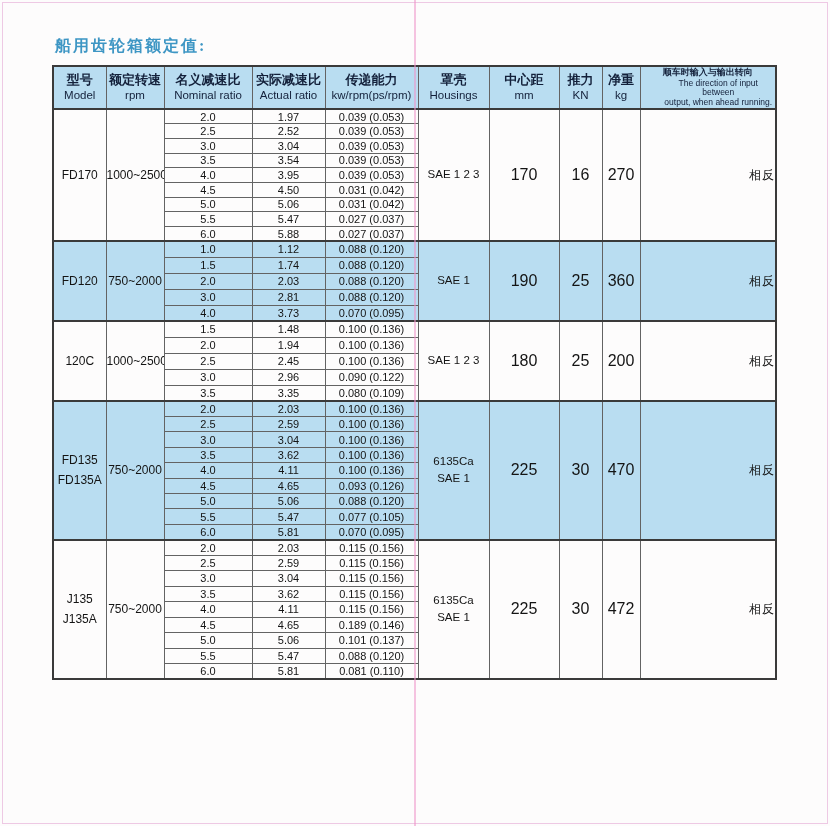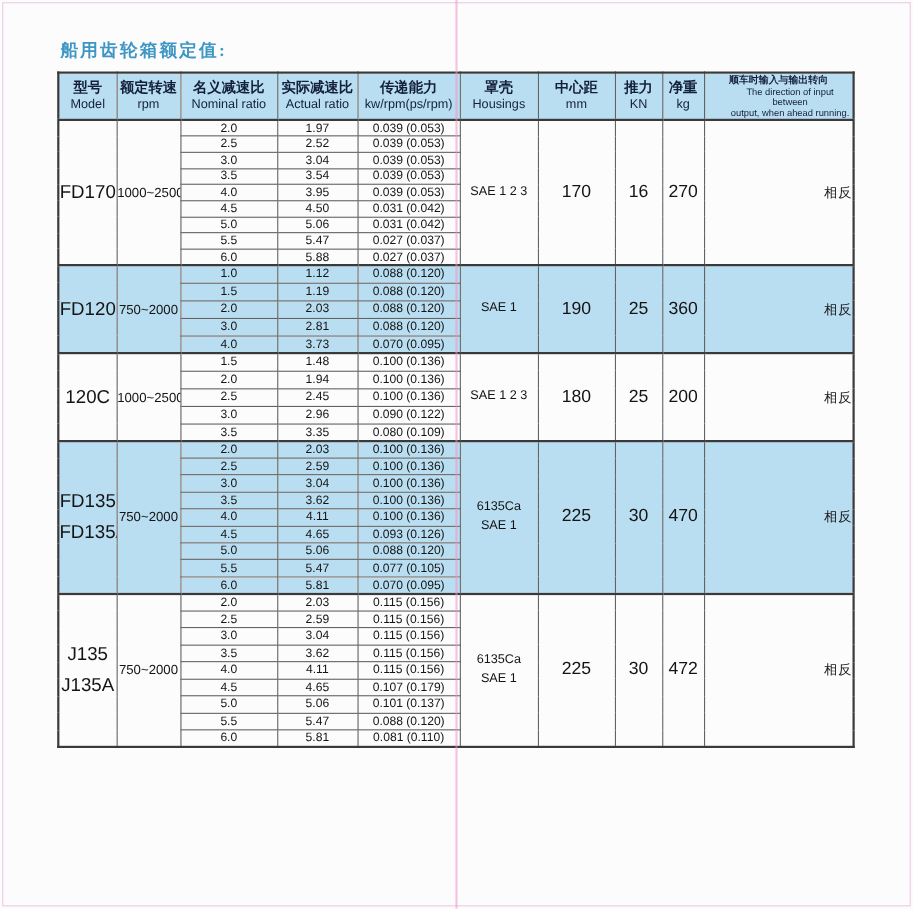--- a/index.html
+++ b/index.html
@@ -47,21 +47,21 @@
   }
   .hen{font-size:11.5px;line-height:1.2;}
   .hzh-sm{
     font-family:Liberation Sans, sans-serif;
     font-size:9px;font-weight:bold;line-height:1.3;
   }
   .hen-sm{font-size:8.5px;line-height:1.15;padding-left:21px;}
   tr.bf td{border-top:2px solid #3a3a3a;}
   td.hlc{background:#b9ddf1;}
   td.mid{font-size:11px;}
-  td.model-cell{font-size:17px;white-space:pre-line;line-height:1.7;}
+  td.model-cell{font-size:12px;white-space:pre-line;line-height:1.7;}
   td.rpm-cell{font-size:12px;white-space:pre-line;}
   td.housing-cell{font-size:11.5px;white-space:pre-line;line-height:1.55;margin-left:48px;}
   td.val-cell{font-size:16px;}
   td.dir-cell{font-size:12px;letter-spacing:1px;text-align:right;}
 </style>
 </head>
 <body>
 
 <div class="page-frame"></div>
 <div class="fold-line"></div>
@@ -186,21 +186,21 @@
         <td class="mid hlc">1.12</td>
         <td class="mid hlc">0.088 (0.120)</td>
         <td class="housing-cell hlc" rowspan="5">SAE 1</td>
         <td class="val-cell hlc" rowspan="5">190</td>
         <td class="val-cell hlc" rowspan="5">25</td>
         <td class="val-cell hlc" rowspan="5">360</td>
         <td class="dir-cell hlc" rowspan="5">相反</td>
       </tr>
       <tr style="height: 16px;">
         <td class="mid hlc">1.5</td>
-        <td class="mid hlc">1.19</td>
+        <td class="mid hlc">1.74</td>
         <td class="mid hlc">0.088 (0.120)</td>
       </tr>
       <tr style="height: 16px;">
         <td class="mid hlc">2.0</td>
         <td class="mid hlc">2.03</td>
         <td class="mid hlc">0.088 (0.120)</td>
       </tr>
       <tr style="height: 16px;">
         <td class="mid hlc">3.0</td>
         <td class="mid hlc">2.81</td>
@@ -327,21 +327,21 @@
         <td class="mid">0.115 (0.156)</td>
       </tr>
       <tr style="height: 15.5px;">
         <td class="mid">4.0</td>
         <td class="mid">4.11</td>
         <td class="mid">0.115 (0.156)</td>
       </tr>
       <tr style="height: 15.5px;">
         <td class="mid">4.5</td>
         <td class="mid">4.65</td>
-        <td class="mid">0.107 (0.179)</td>
+        <td class="mid">0.189 (0.146)</td>
       </tr>
       <tr style="height: 15.5px;">
         <td class="mid">5.0</td>
         <td class="mid">5.06</td>
         <td class="mid">0.101 (0.137)</td>
       </tr>
       <tr style="height: 15.5px;">
         <td class="mid">5.5</td>
         <td class="mid">5.47</td>
         <td class="mid">0.088 (0.120)</td>

